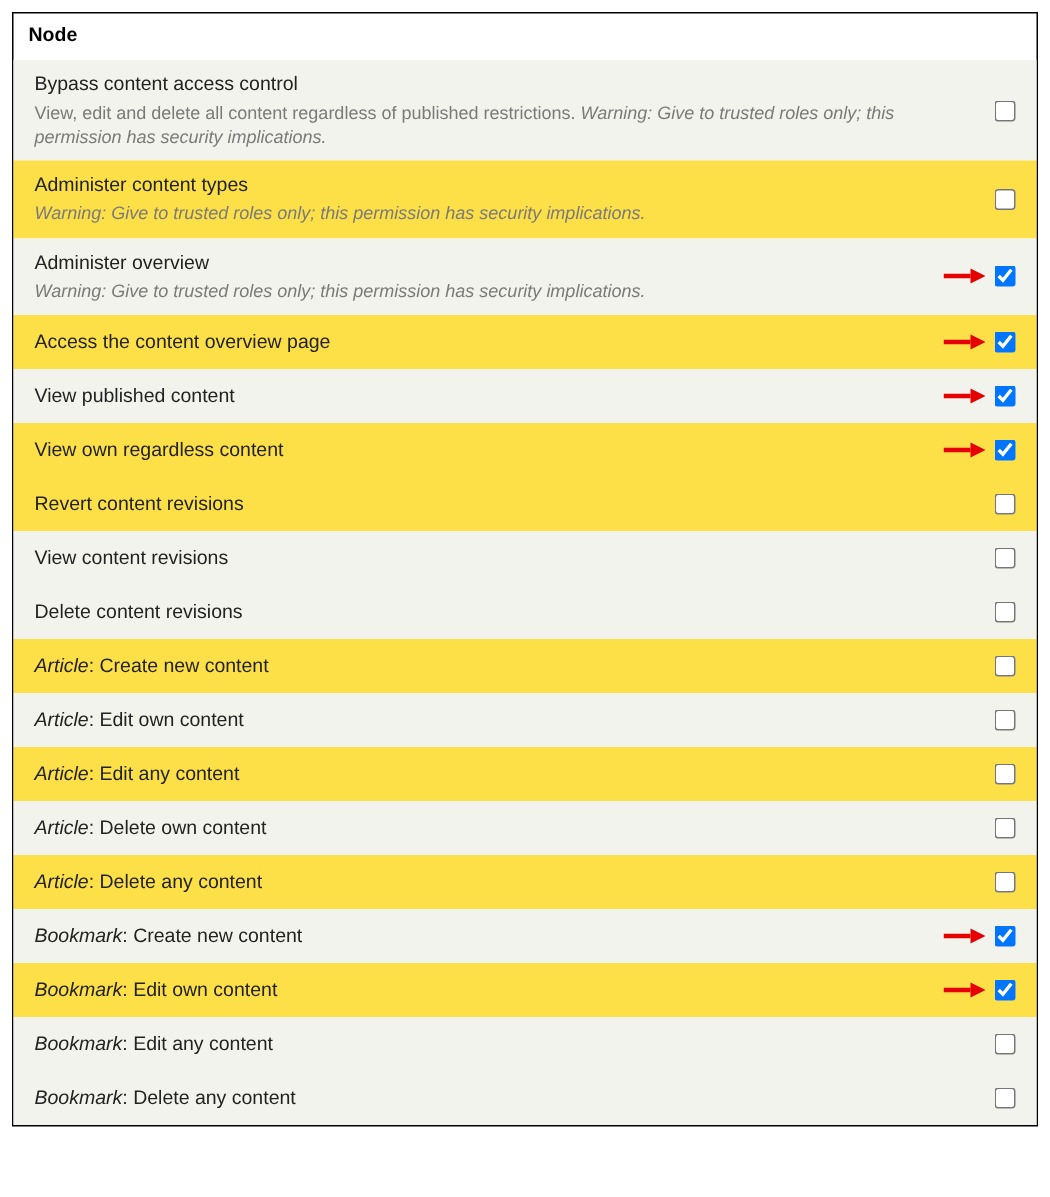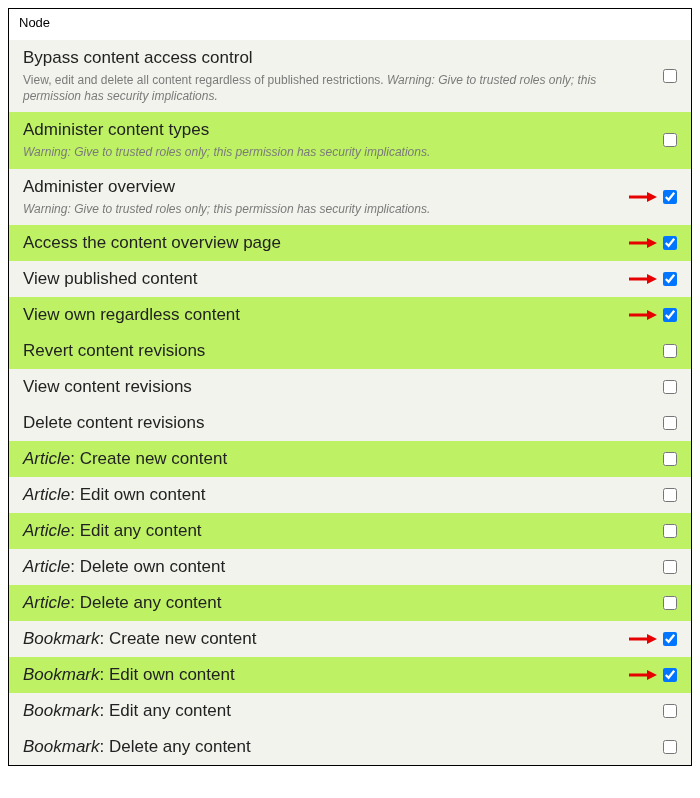--- a/index.html
+++ b/index.html
@@ -10,38 +10,38 @@
     font-family: "Lucida Grande", "Lucida Sans Unicode", Verdana, sans-serif;
     font-size: 13px;
     color: #222;
   }
   .panel {
     border: 1px solid #000;
     width: 684px;
     background: #fff;
   }
   .section-header {
-    font-weight: normal;
+    font-weight: bold;
     padding: 6px 10px 10px 10px;
     font-size: 13px;
     color: #000;
   }
   .row {
     display: flex;
     align-items: center;
     padding: 8px 14px 8px 14px;
     min-height: 36px;
   }
   .row-alt { background: #f3f3ee; }
-  .row-plain { background: #bef264; }
+  .row-plain { background: #fde047; }
   .label-block {
     flex: 1;
   }
   .perm-title {
-    font-size: 17px;
+    font-size: 13px;
     color: #222;
   }
   .perm-desc {
     margin-top: 4px;
     font-size: 12px;
     color: #7a7a7a;
     line-height: 1.35;
   }
   .warn-italic { font-style: italic; }
   .type-italic { font-style: italic; }

